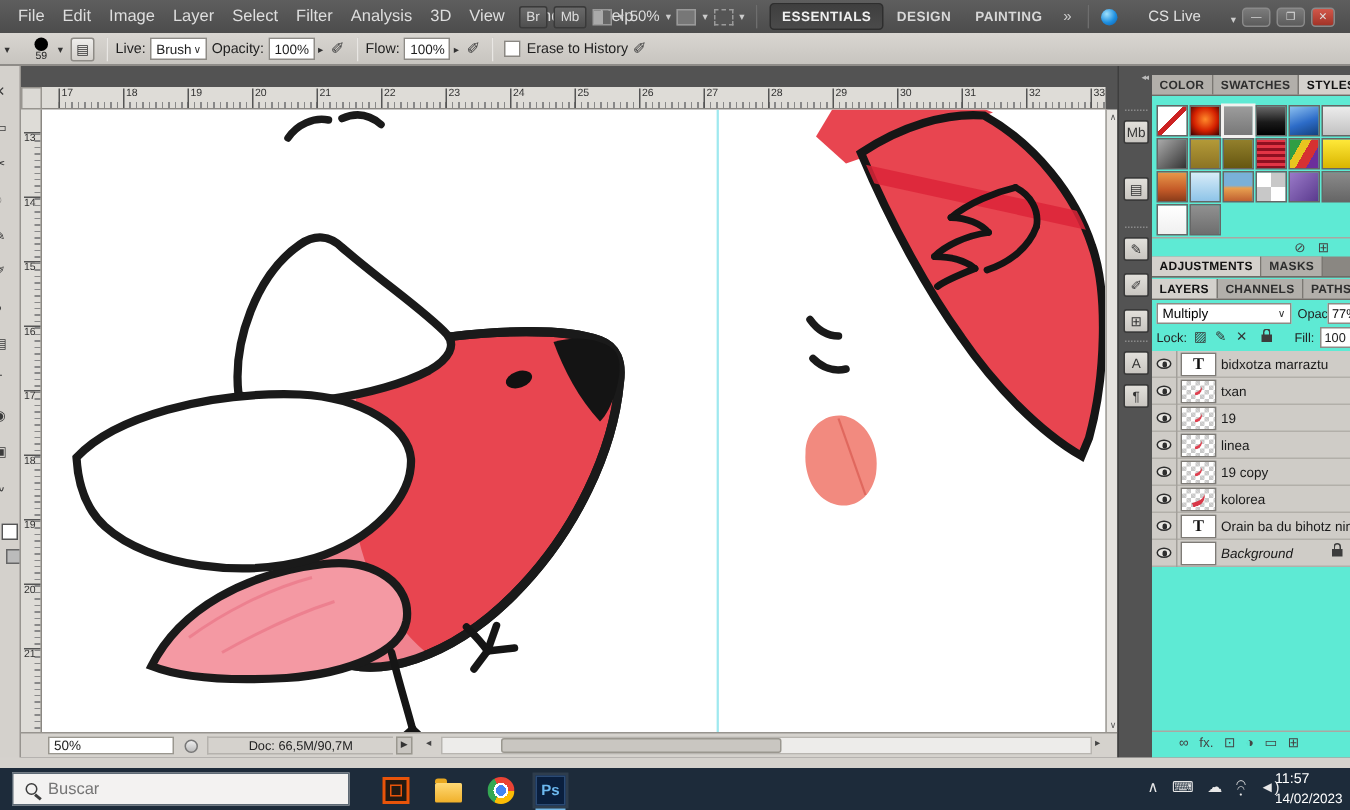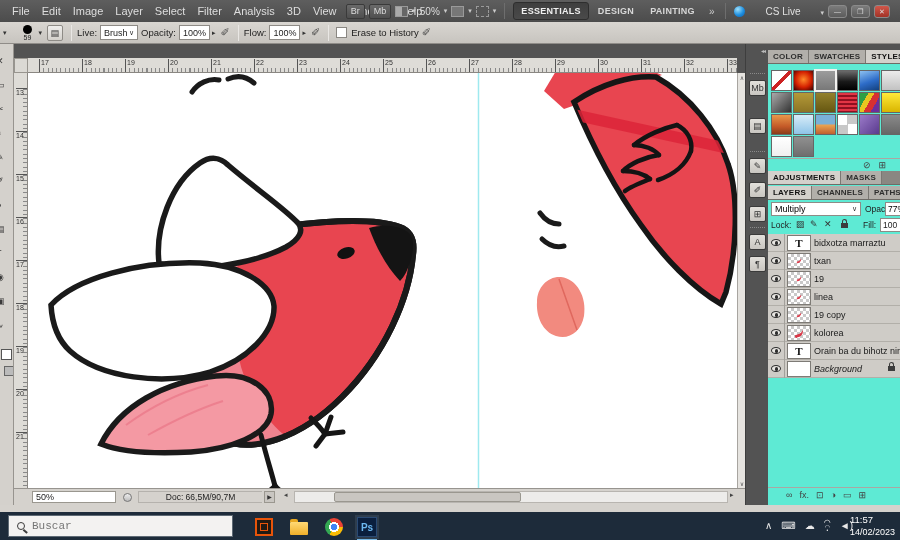--- a/index.html
+++ b/index.html
@@ -143,21 +143,21 @@
   .layers-footer { position:absolute; left:0; top:437px; width:132px; height:16px; border-top:1px solid #aaa7a2;
     display:flex; align-items:center; gap:7px; padding-left:18px; font-size:9px; color:#3a3a3a; }
 
   
   .winbottom { position:absolute; left:0; top:505px; width:900px; height:7px; background:#d5d2cd; }
   .taskbar { position:absolute; left:0; top:512px; width:900px; height:28px; background:var(--taskbar-bg); }
   .searchbox { position:absolute; left:8px; top:3px; width:225px; height:22px; background:#f3f2f1; border:1px solid #5e6a75;
     display:flex; align-items:center; gap:7px; padding:0 8px; }
   .mag { width:8px; height:8px; border:1.5px solid #3c3c3c; border-radius:50%; position:relative; flex:none; }
   .mag::after { content:""; position:absolute; left:6px; top:6px; width:5px; height:1.5px; background:#3c3c3c; transform:rotate(40deg); transform-origin:0 0; }
-  .searchbox input { border:none; outline:none; background:transparent; font-size:11px; color:#333; width:170px; font-family:Liberation Mono, monospace; }
+  .searchbox input { border:none; outline:none; background:transparent; font-size:11px; color:#333; width:170px; font-family:Liberation Sans, sans-serif; }
   .tb-ico { position:absolute; top:3px; width:24px; height:24px; display:flex; align-items:center; justify-content:center; }
   .tb-ico.active { background:#2e3d4d; }
   .tb-ico.active::after { content:""; position:absolute; left:2px; bottom:-2px; width:20px; height:2px; background:#76b9e8; }
   .appOrange { width:18px; height:18px; background:#221a12; border:2px solid #e8540a; display:flex; align-items:center; justify-content:center; }
   .appOrange span { width:8px; height:8px; border:1.5px solid #e8540a; }
   .folder { position:relative; width:18px; height:13px; background:linear-gradient(#ffd975,#f0b02a); border-radius:1px; margin-top:3px; }
   .folder::before { content:""; position:absolute; left:0; top:-3px; width:8px; height:3px; background:#e8a820; border-radius:2px 2px 0 0; }
   .chrome { width:18px; height:18px; border-radius:50%;
     background:radial-gradient(circle at 50% 50%, #4285f4 0 3.5px, #fff 3.5px 5px, transparent 5px),
     conic-gradient(from -30deg, #ea4335 0 120deg, #fbbc05 120deg 240deg, #34a853 240deg 360deg); }

